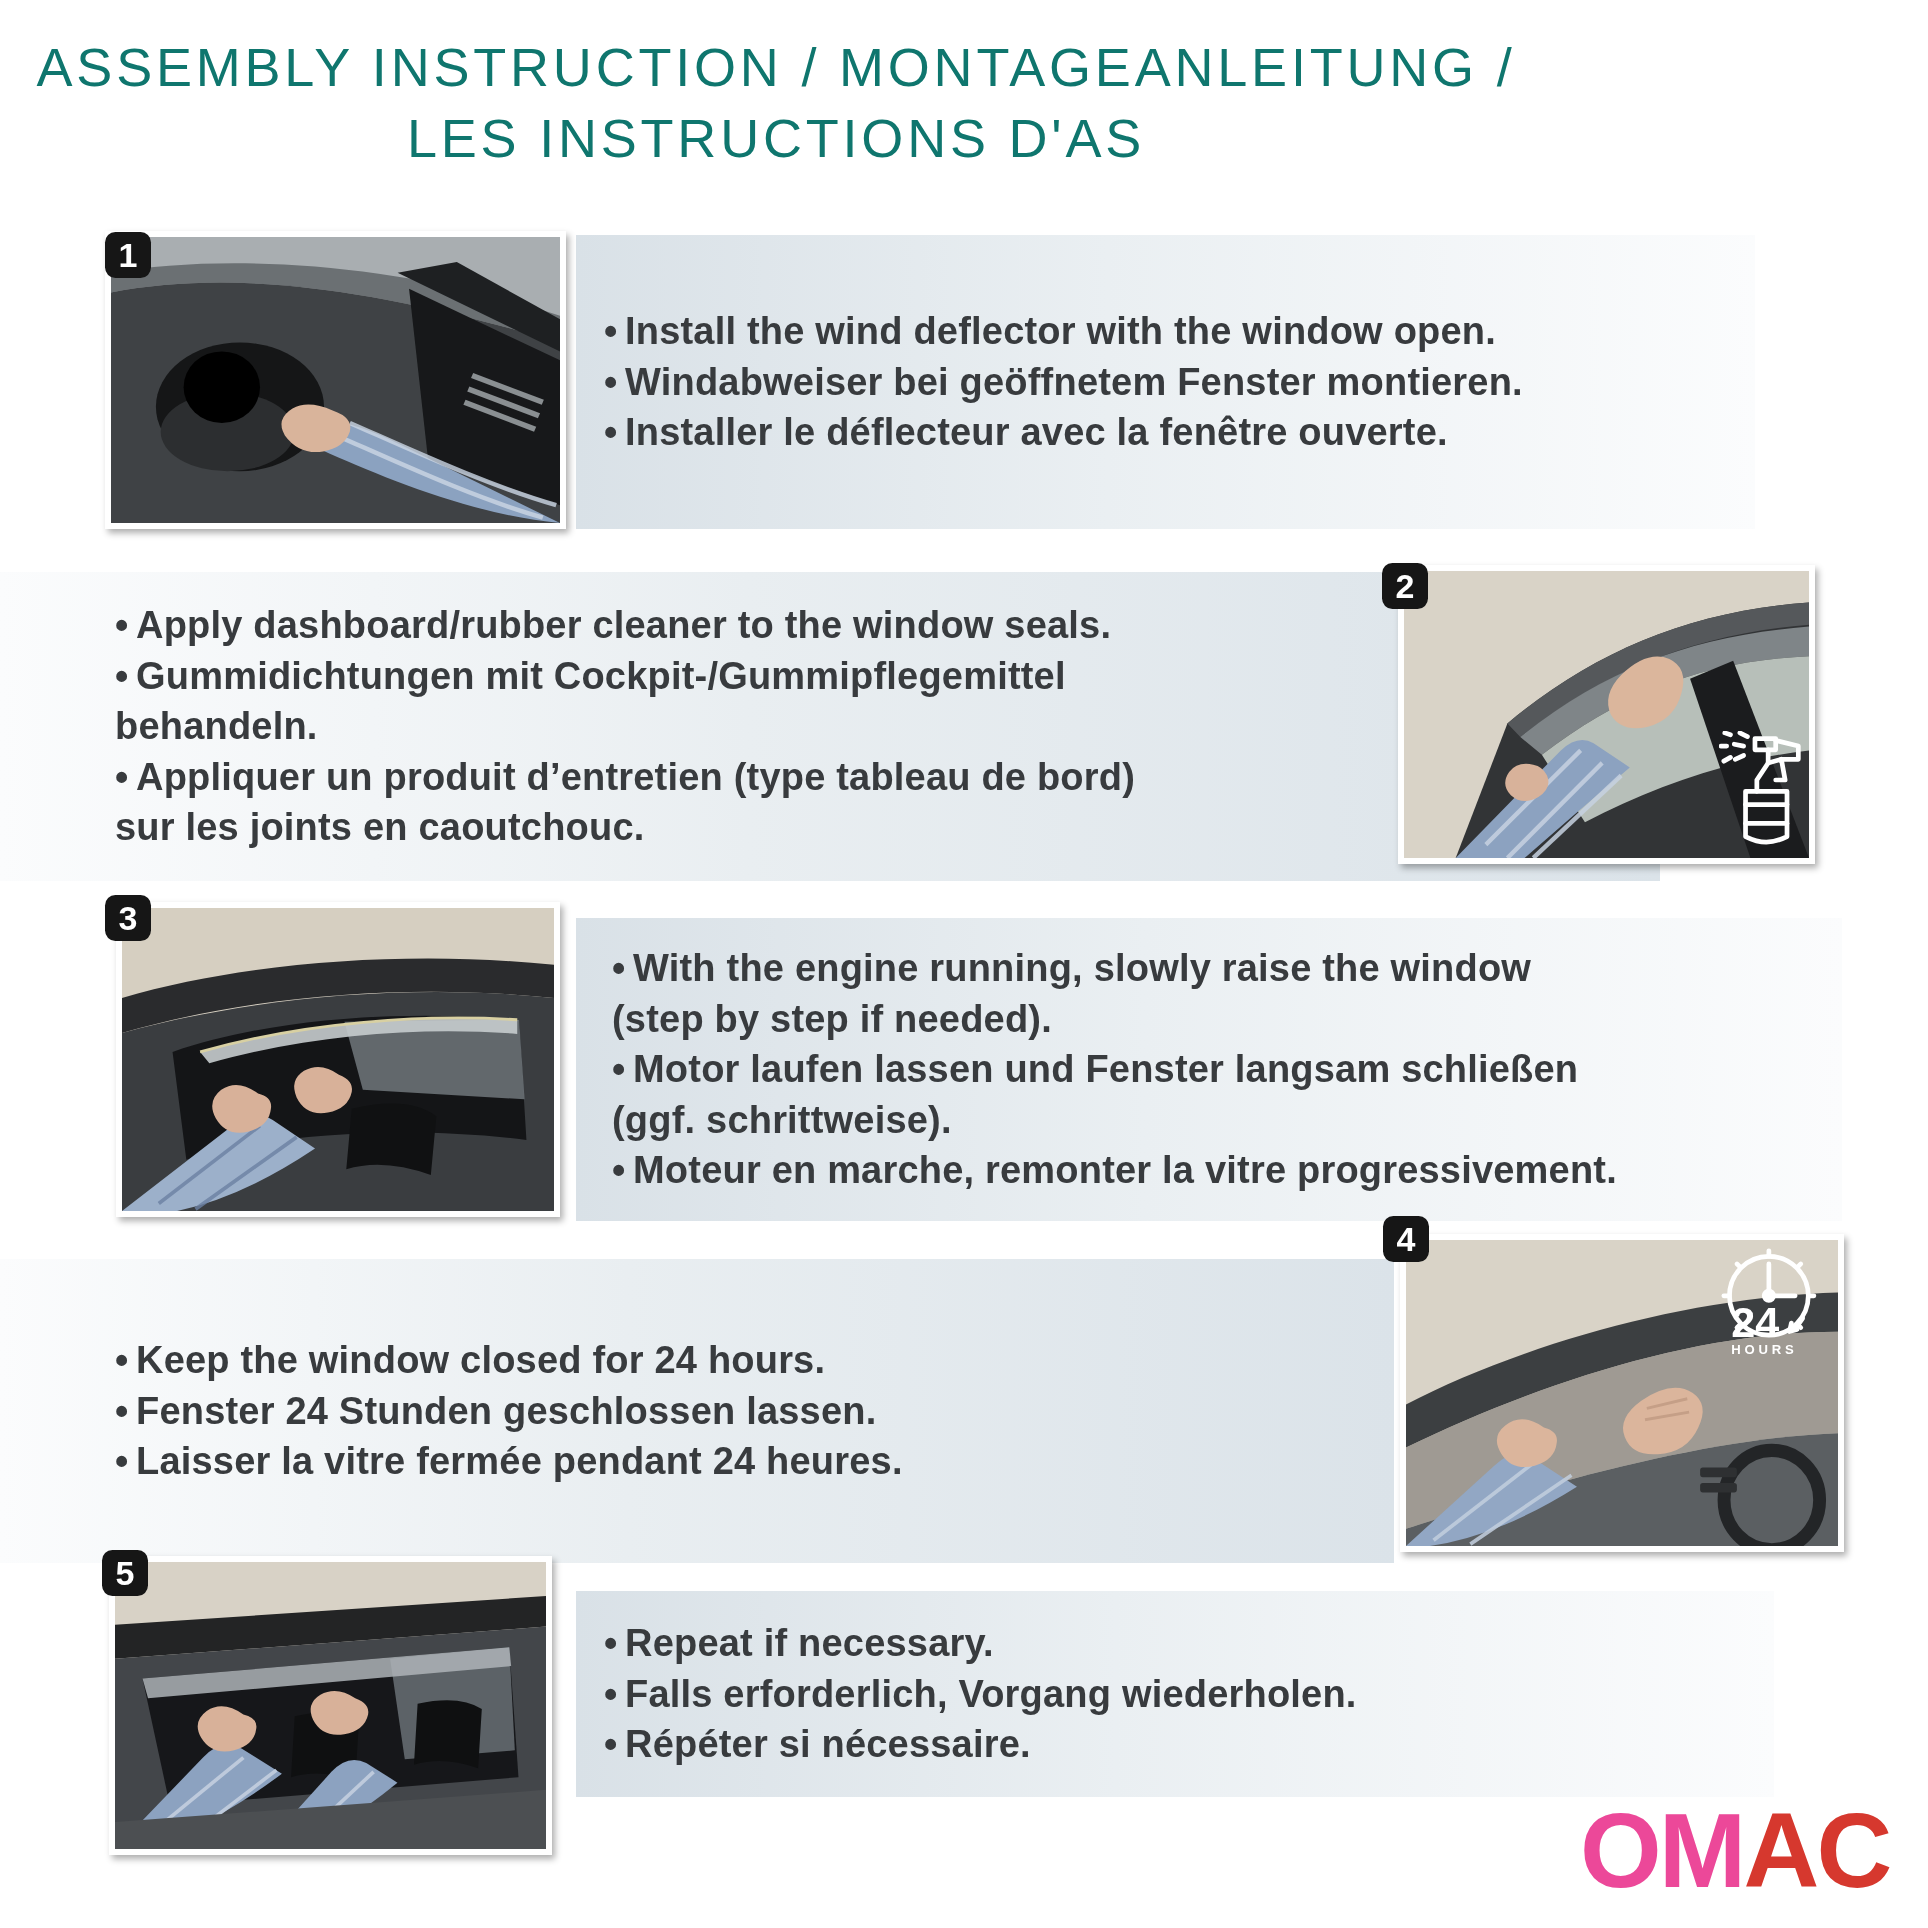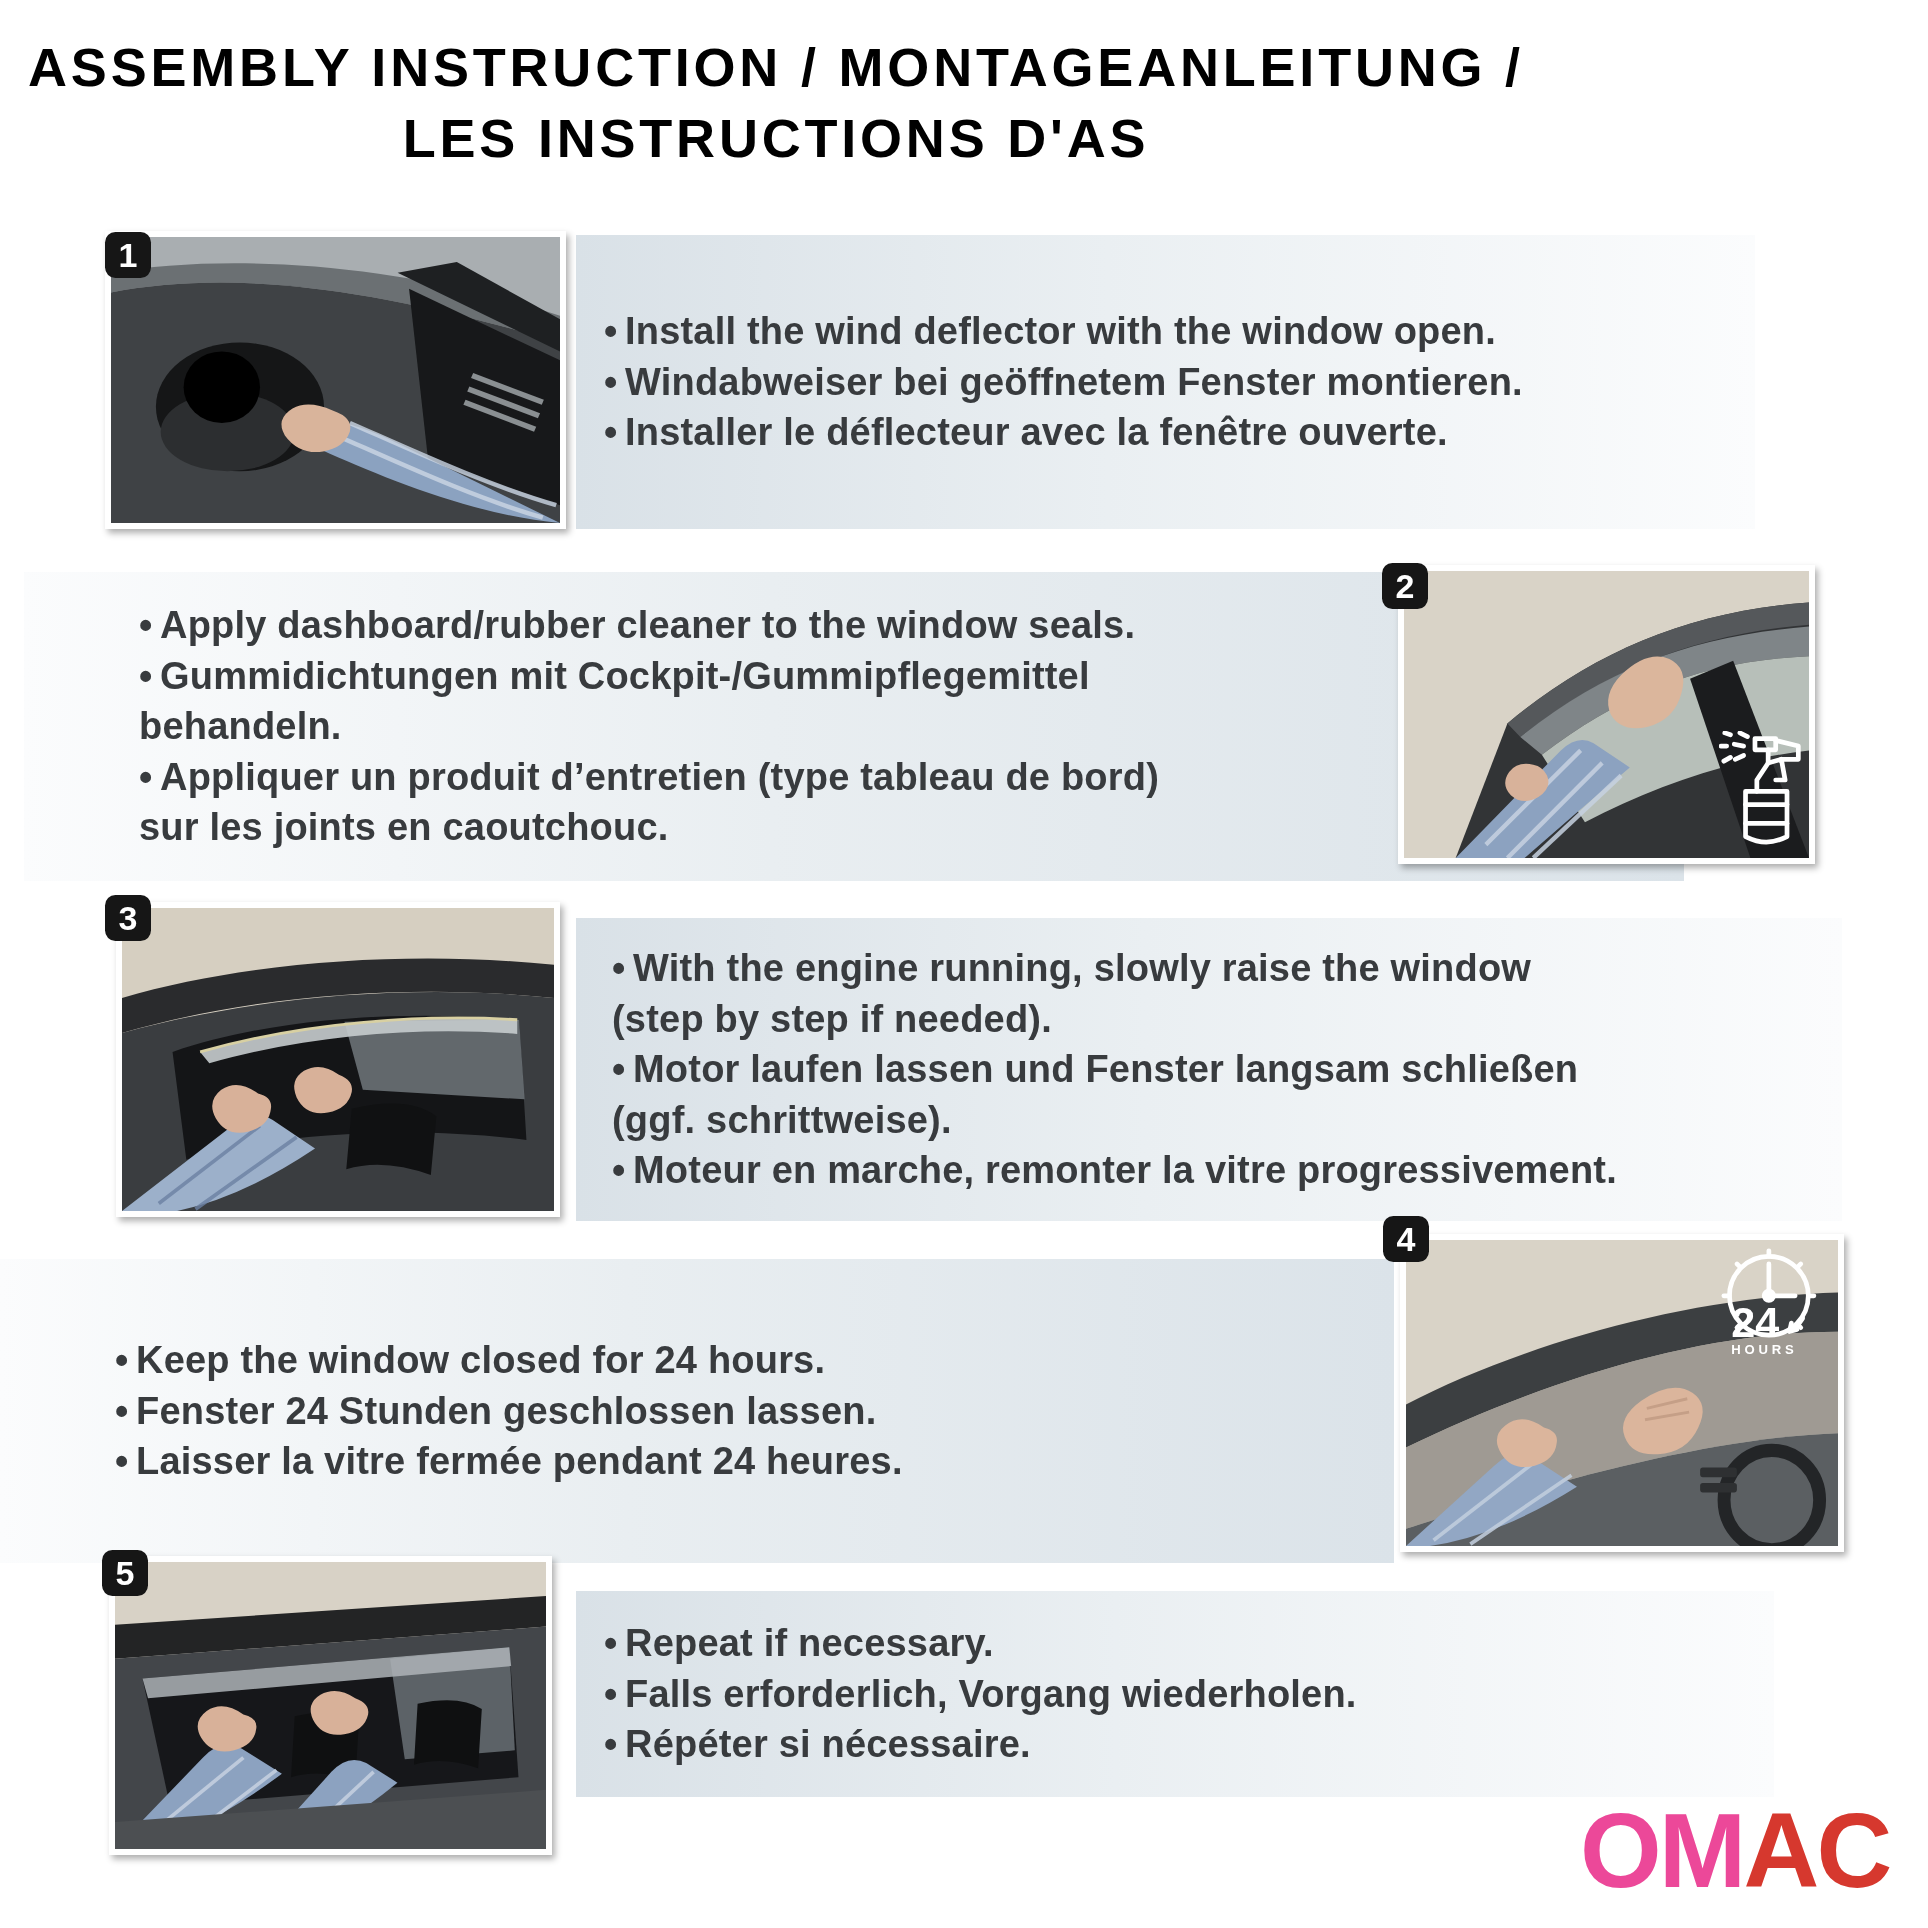--- a/index.html
+++ b/index.html
@@ -3,29 +3,29 @@
 <meta charset="utf-8">
 <style>
   html,body{margin:0;padding:0;background:#ffffff;}
   .page{
     position:relative;width:1928px;height:1928px;background:#ffffff;overflow:hidden;
     font-family:"Liberation Sans",sans-serif;
   }
   
   .title{
     position:absolute;top:32px;left:0;width:1552px;text-align:center;
-    font-weight:bold;font-size:54px;line-height:1.32;letter-spacing:3.8px;
-    color:#000000;
+    font-weight:normal;font-size:54px;line-height:1.32;letter-spacing:3.8px;
+    color:#0f766e;
   }
   
   .band{position:absolute;display:flex;flex-direction:column;justify-content:center;}
   .band.fade-right{background:linear-gradient(90deg,#d9e1e7 0%,#eaeff2 45%,#fbfcfd 100%);}
   .band.fade-left{background:linear-gradient(90deg,#fbfcfd 0%,#e9eef1 45%,#dbe3e9 100%);}
   .band1{left:576px;top:235px;width:1179px;height:294px;padding-left:28px;}
-  .band2{left:0px;top:572px;width:1660px;height:309px;padding-left:115px;margin-left:24px;}
+  .band2{left:0px;top:572px;width:1660px;height:309px;padding-left:115px;}
   .band3{left:576px;top:918px;width:1266px;height:303px;padding-left:36px;}
   .band4{left:0px;top:1259px;width:1394px;height:304px;padding-left:115px;}
   .band5{left:576px;top:1591px;width:1198px;height:206px;padding-left:28px;}
   .band{box-sizing:border-box;}
   .line{
     white-space:nowrap;font-size:38px;line-height:1.33;font-weight:bold;
     color:#383b3e;letter-spacing:0.2px;
   }
   .line.li::before{content:"\2022";margin-right:7.5px;}
   

